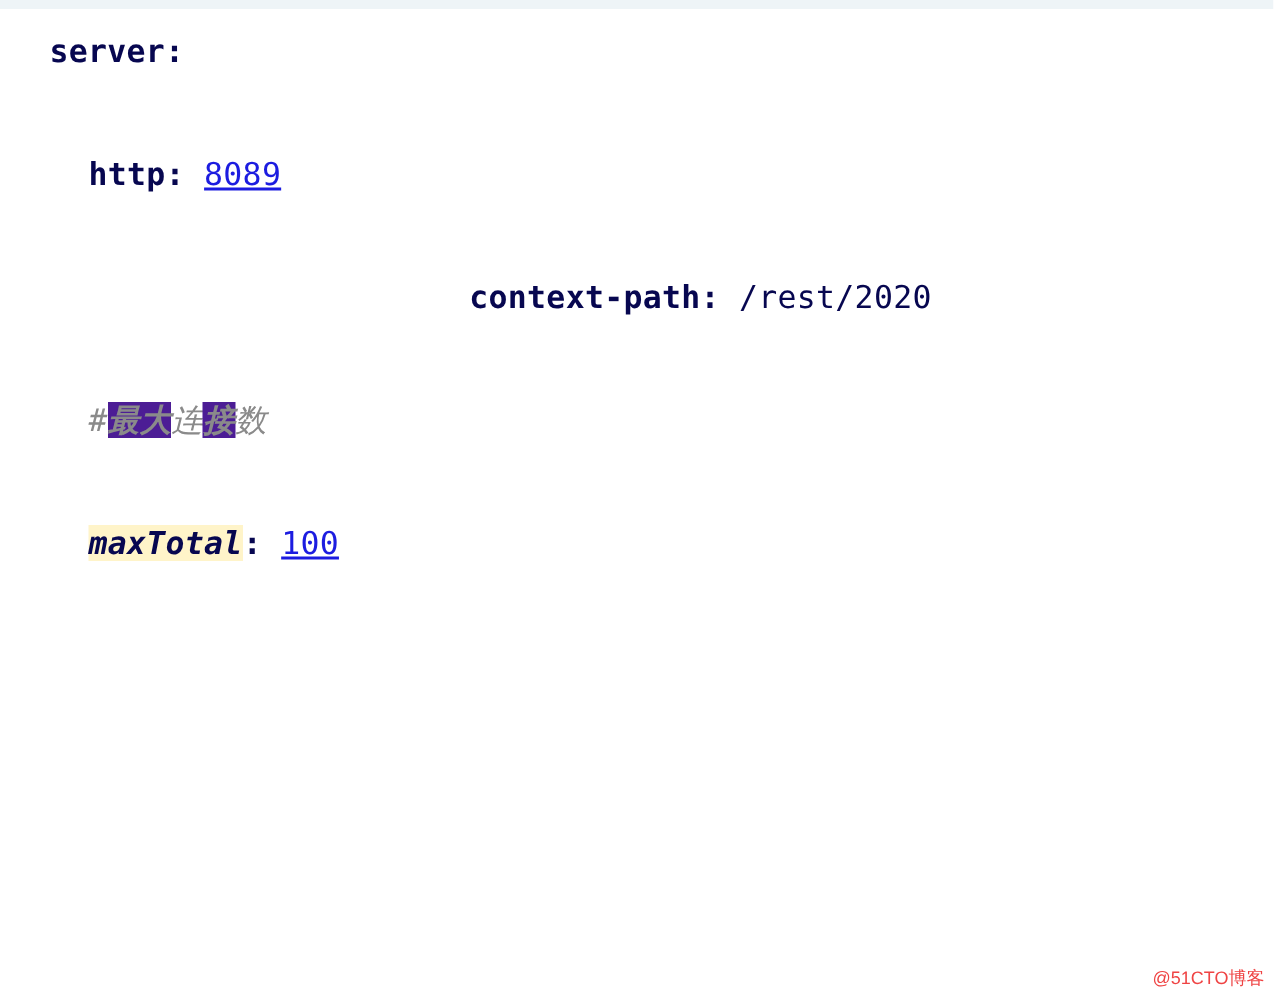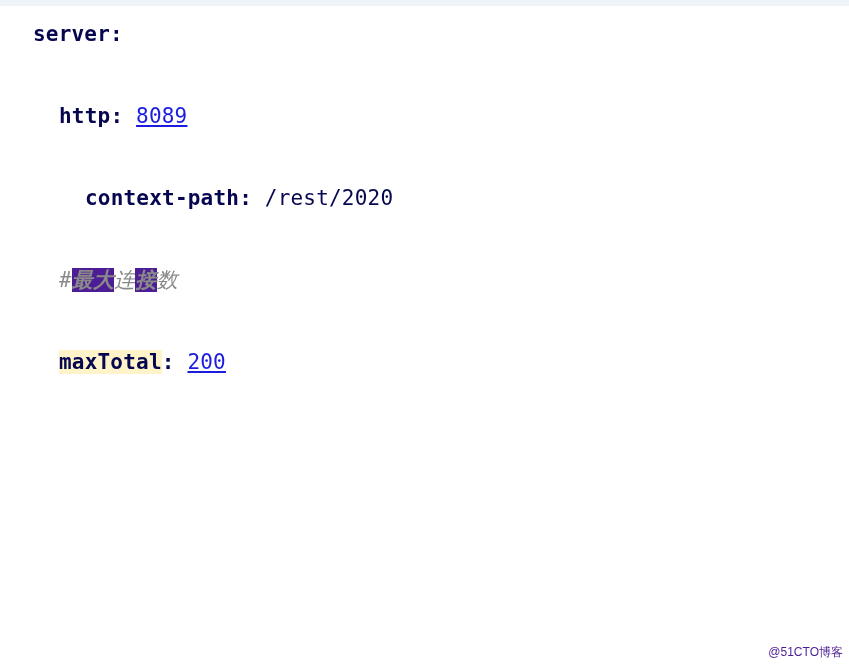--- a/index.html
+++ b/index.html
@@ -11,47 +11,47 @@
     color: #000000;
     width: 849px;
     height: 668px;
     padding: 14px 0 0 10px;
     position: relative;
     overflow: hidden;
   }
   .top-border { position: absolute; top: 0; left: 0; right: 0; height: 6px; background: #eef4f7; }
   .line { white-space: pre; letter-spacing: 0.2px; margin-left: 23px; }
   .indent-1 { padding-left: 26px; }
-  .indent-2 { padding-left: 52px; }
+  .indent-2 { padding-left: 52px; text-align: center; }
   .key-bold { font-weight: 700; color: #070750; }
   .num { color: #1c1ce0; text-decoration: underline; }
   .val { color: #070750; }
   .comment { color: #8a8a8a; font-style: italic; }
-  .hl { background: #fff4c9; }
+  .hl { background: #fff4c9; font-style: italic; }
   .bold-hl { background: #4c1d95; font-weight: 600; }
   .watermark {
     position: absolute;
     right: 6px;
     bottom: 4px;
     font-size: 12px;
     font-family: -apple-system, Arial, sans-serif;
-    color: #4c1d95;
+    color: #ef4444;
     letter-spacing: 0;
   }
 </style>
 </head>
 <body>
 
 <div class="top-border"></div>
 
 <pre><div class="line"><span class="key-bold">server</span><span class="key-bold">:</span></div>
 <div class="line indent-1"><span class="key-bold">http</span><span class="key-bold">: </span><span class="num">8089</span></div>
 <div class="line indent-2"><span class="key-bold">context-path</span><span class="key-bold">: </span><span class="val">/rest/2020</span></div>
 <div class="line indent-1"><span class="comment"><span>#</span><span class="bold-hl">最大</span><span>连</span><span class="bold-hl">接</span><span>数</span></span></div>
-<div class="line indent-1"><span class="key-bold hl">maxTotal</span><span class="key-bold">: </span><span class="num">200</span></div>
+<div class="line indent-1"><span class="key-bold hl">maxTotal</span><span class="key-bold">: </span><span class="num">100</span></div>
 
 
 
 
 
 
 
 </pre>
 
 <div class="watermark">@51CTO博客</div>

